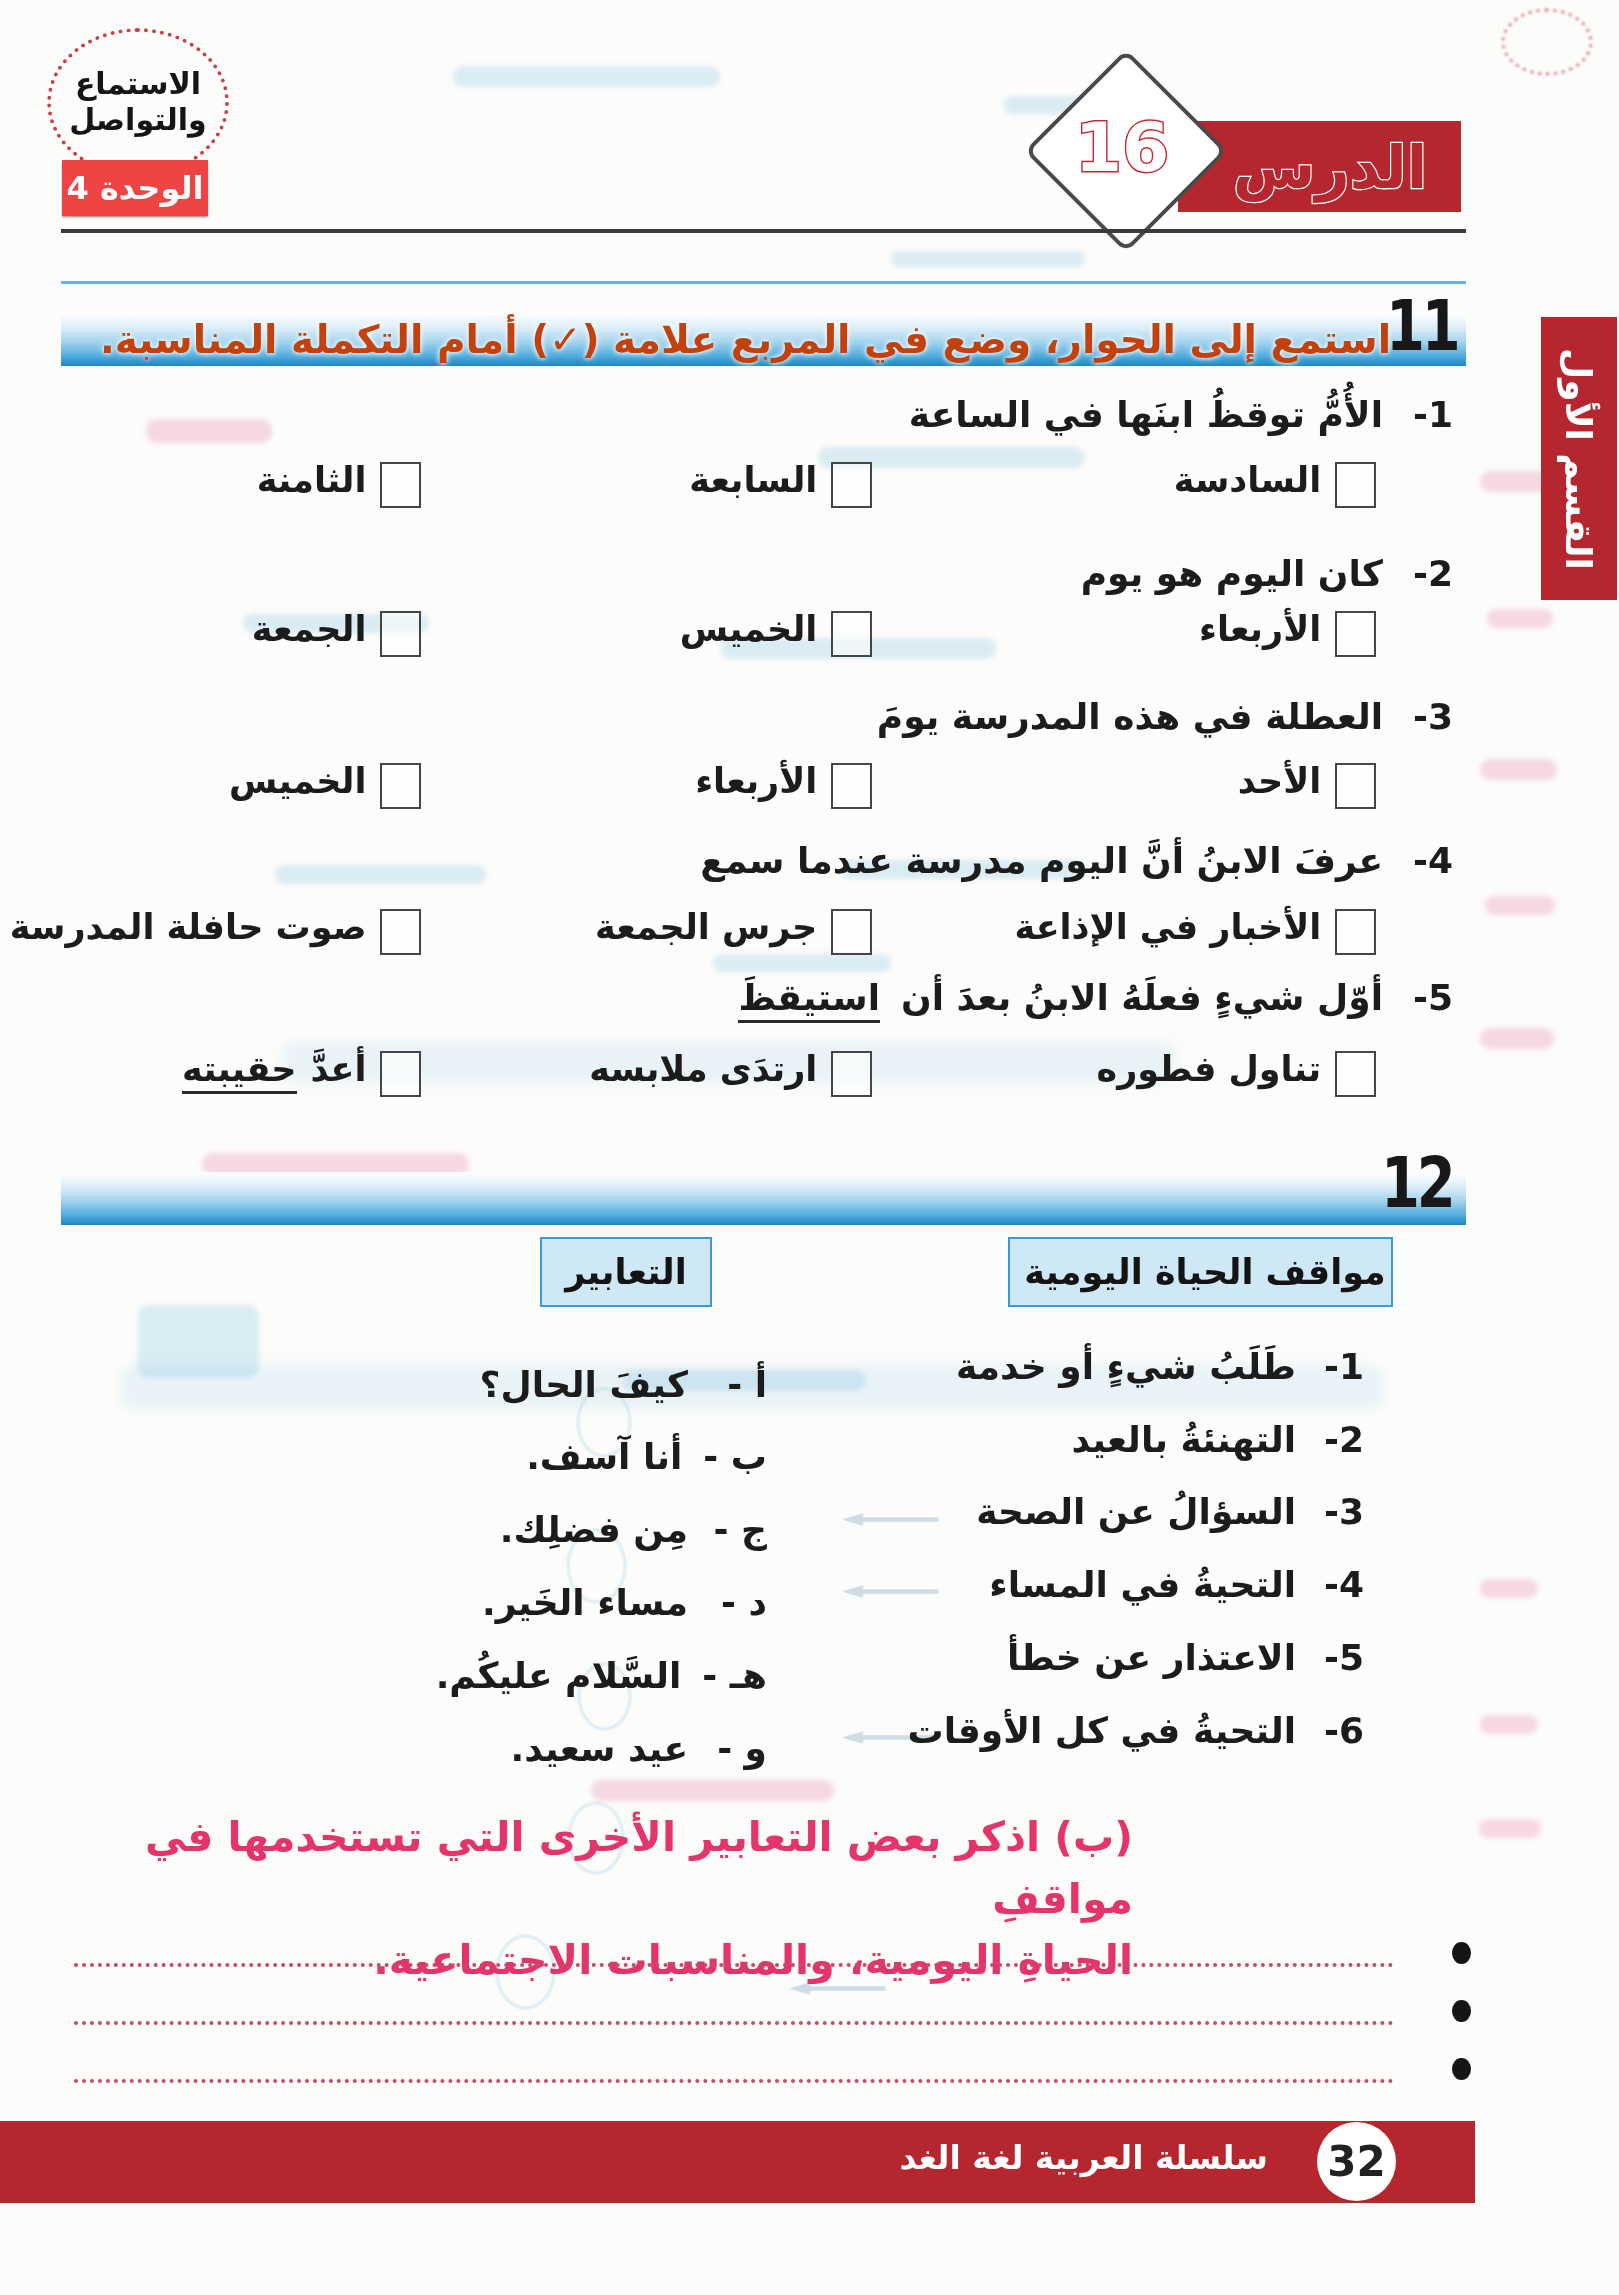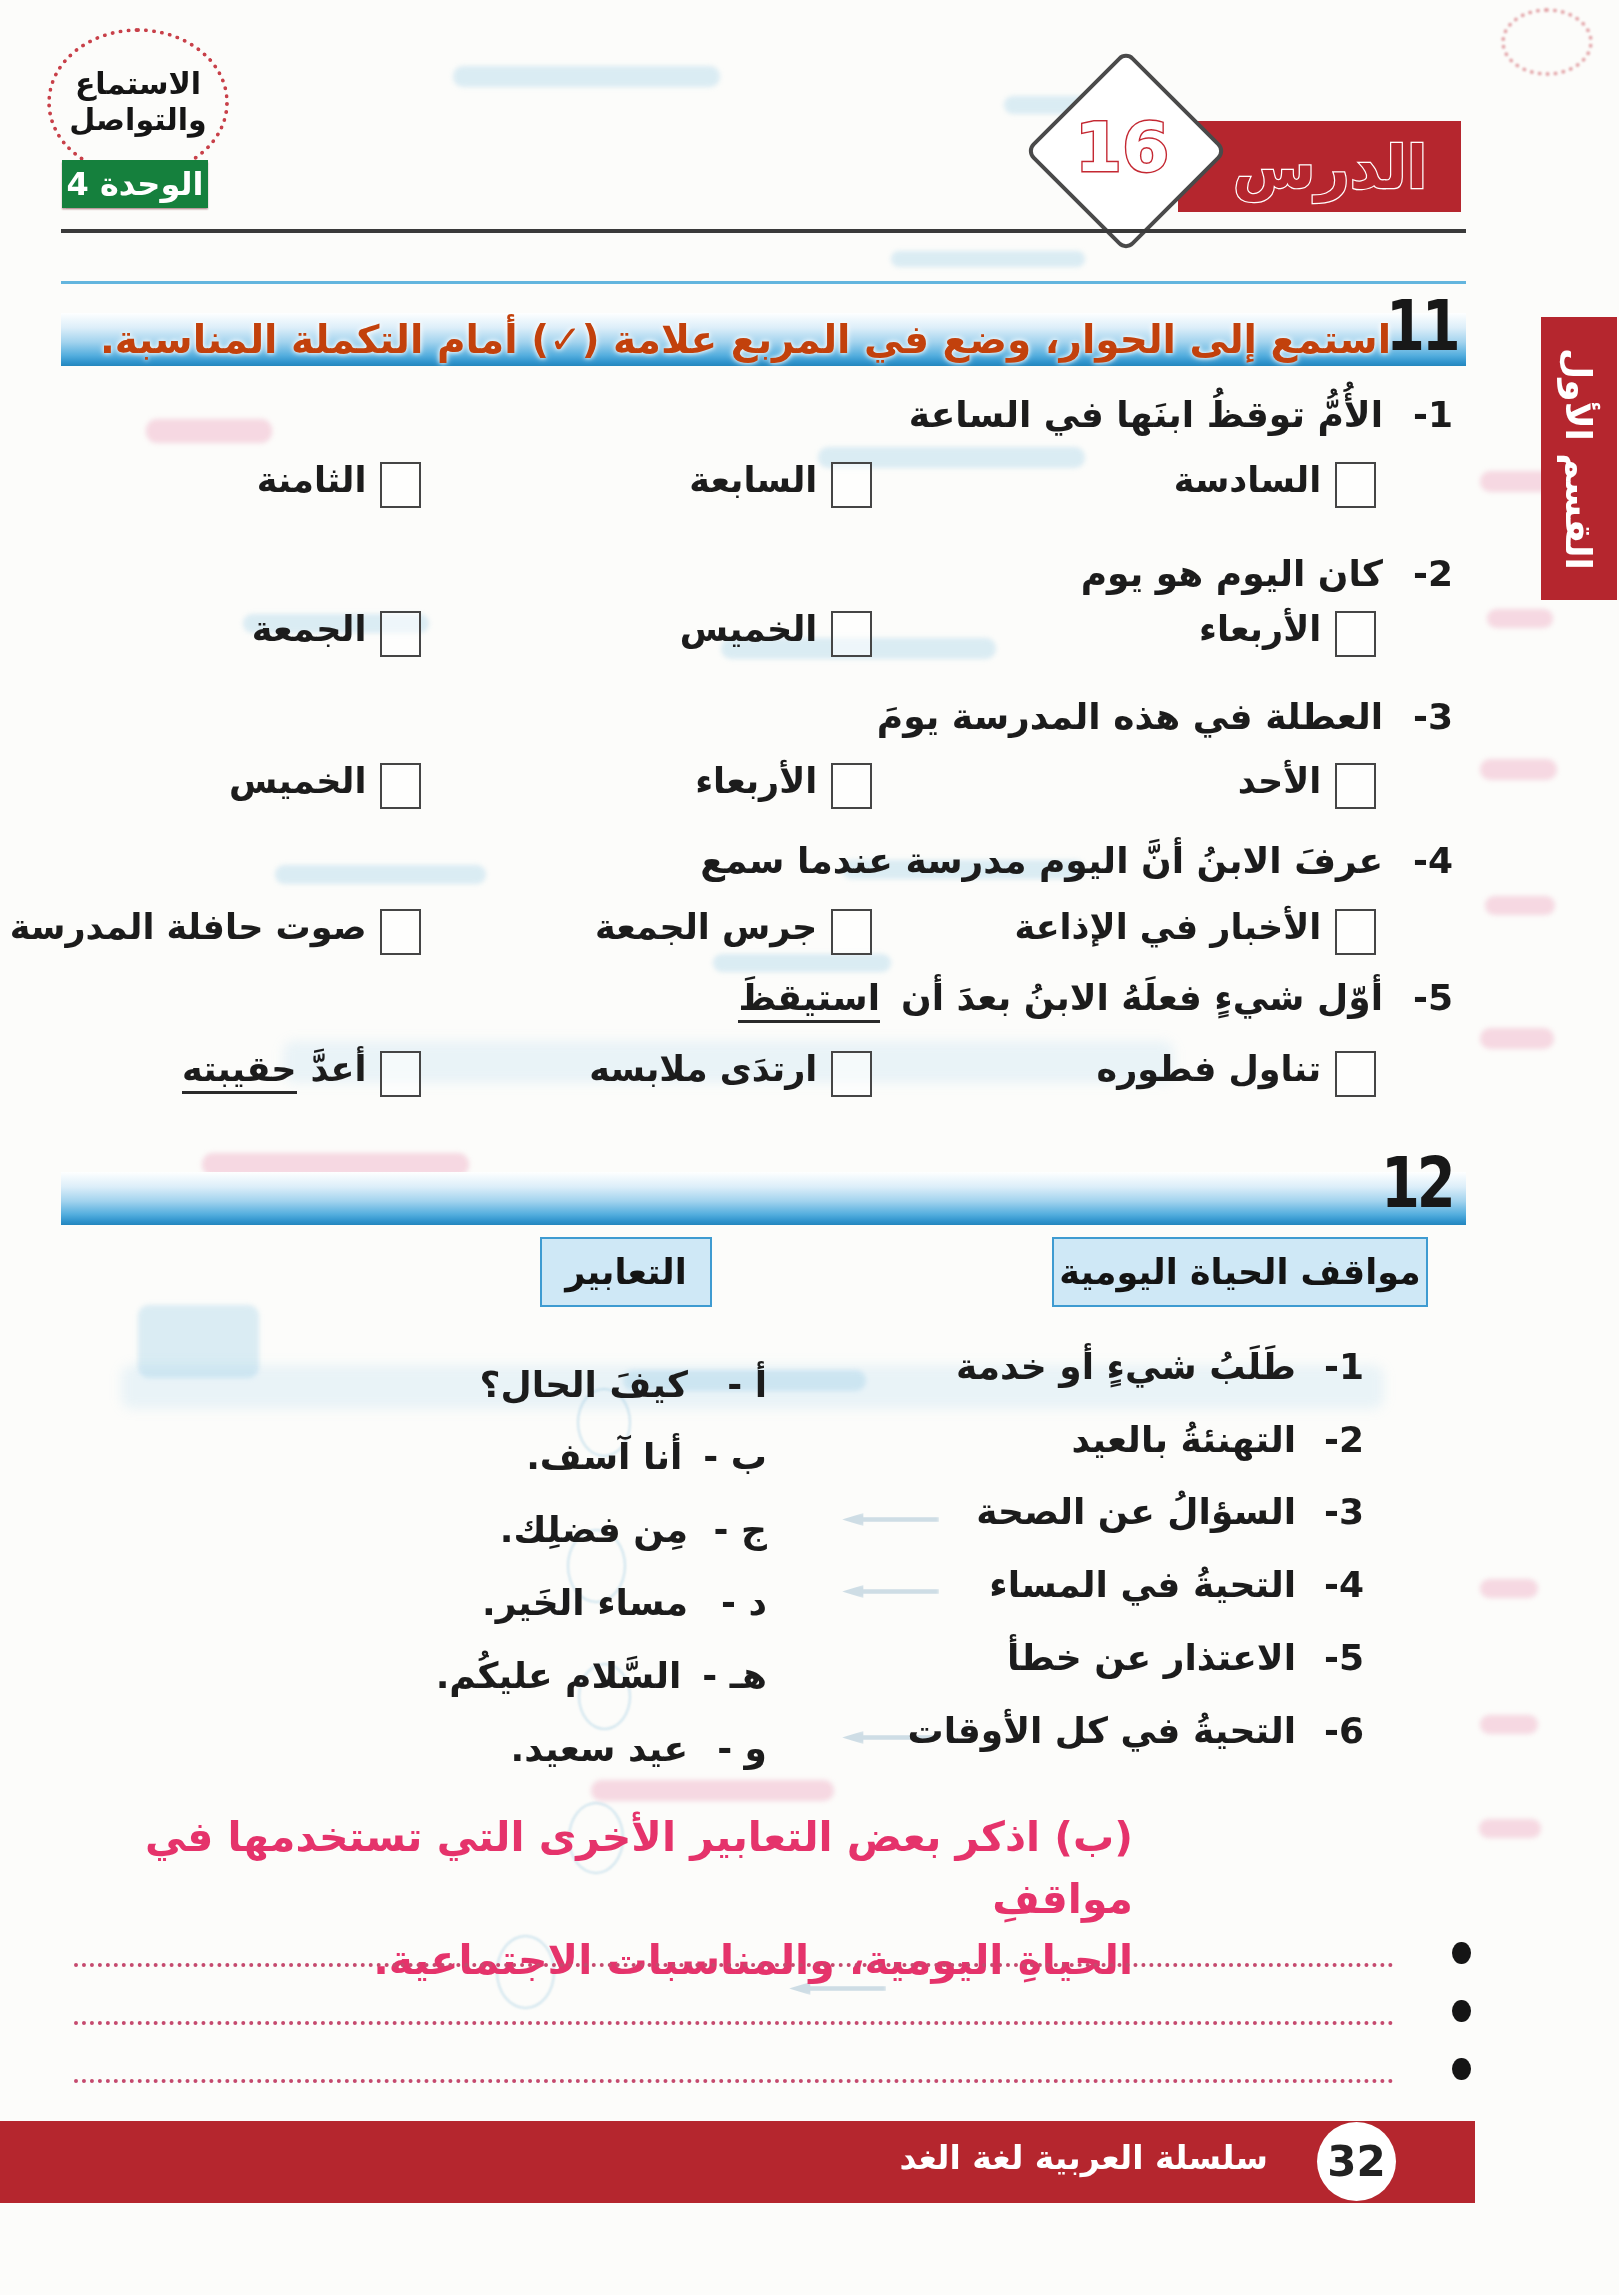--- a/index.html
+++ b/index.html
@@ -9,22 +9,22 @@
     font-family:"DejaVu Sans", sans-serif; color:#1e1e1e;
   }
   
   .top-rule{position:absolute; left:61px; top:229px; width:1405px; height:4px; background:#3a3a3a;}
   .blue-rule{position:absolute; left:61px; top:281px; width:1405px; height:3.2px; background:#63b5de;}
   
   .stamp{position:absolute; left:47px; top:27.5px; width:174px; height:141px;
     border:4px dotted #c84049; border-radius:50%;
     display:flex; flex-direction:column; align-items:center; justify-content:center;
     font-size:30px; font-weight:700; line-height:1.2; text-align:center; color:#151515;}
-  .unit-bar{position:absolute; left:62px; top:160px; width:146px; height:48px;
-    background:#15803d; color:#fff; font-size:32px; font-weight:700;
+  .unit-bar{position:absolute; left:62px; top:160px; width:146px; height:56px;
+    background:#ef4444; color:#fff; font-size:32px; font-weight:700;
     display:flex; align-items:center; justify-content:center; box-shadow:0 1.6px 1.6px rgba(90,10,15,.4);}
   
   .lesson-bar{position:absolute; left:1178px; top:121px; width:283px; height:91px; background:#b5262e;}
   .lesson-svg{position:absolute; left:1186px; top:121px;}
   .diamond{position:absolute; left:1054px; top:79px; width:136px; height:136px;
     background:#fff; border:4px solid #4a4a4a; border-radius:11.3px; transform:rotate(45deg);}
   .diamond-num-svg{position:absolute; left:1054px; top:79px;}
   
   .side-tab{position:absolute; left:1541px; top:317px; width:76px; height:283px; background:#b5262e;}
   .side-tab-inner{position:absolute; left:50%; top:50%; width:283px; height:76px;
@@ -240,21 +240,21 @@
     <div class="opt">
       <span class="cbx"></span>
       <span class="olabel">أعدَّ</span>
       <span class="olabel u">حقيبته</span>
     </div>
   </div>
 
   <div class="sec-bar" style="top:1172px;"></div>
   <div class="sec-num" style="right:167px; top:1148px;">12</div>
 
-  <div class="col-box" style="left:1052px; width:372px;">
+  <div class="col-box" style="left:1008px; width:372px;padding-left:9px;">
     <span>مواقف الحياة اليومية</span>
   </div>
   <div class="col-box" style="left:540px; width:168px;">
     <span>التعابير</span>
   </div>
 
   <div class="sit" style="top:1346px;">
     <span class="qnum">1-</span>
     <span>طَلَبُ شيءٍ أو خدمة</span>
   </div>

